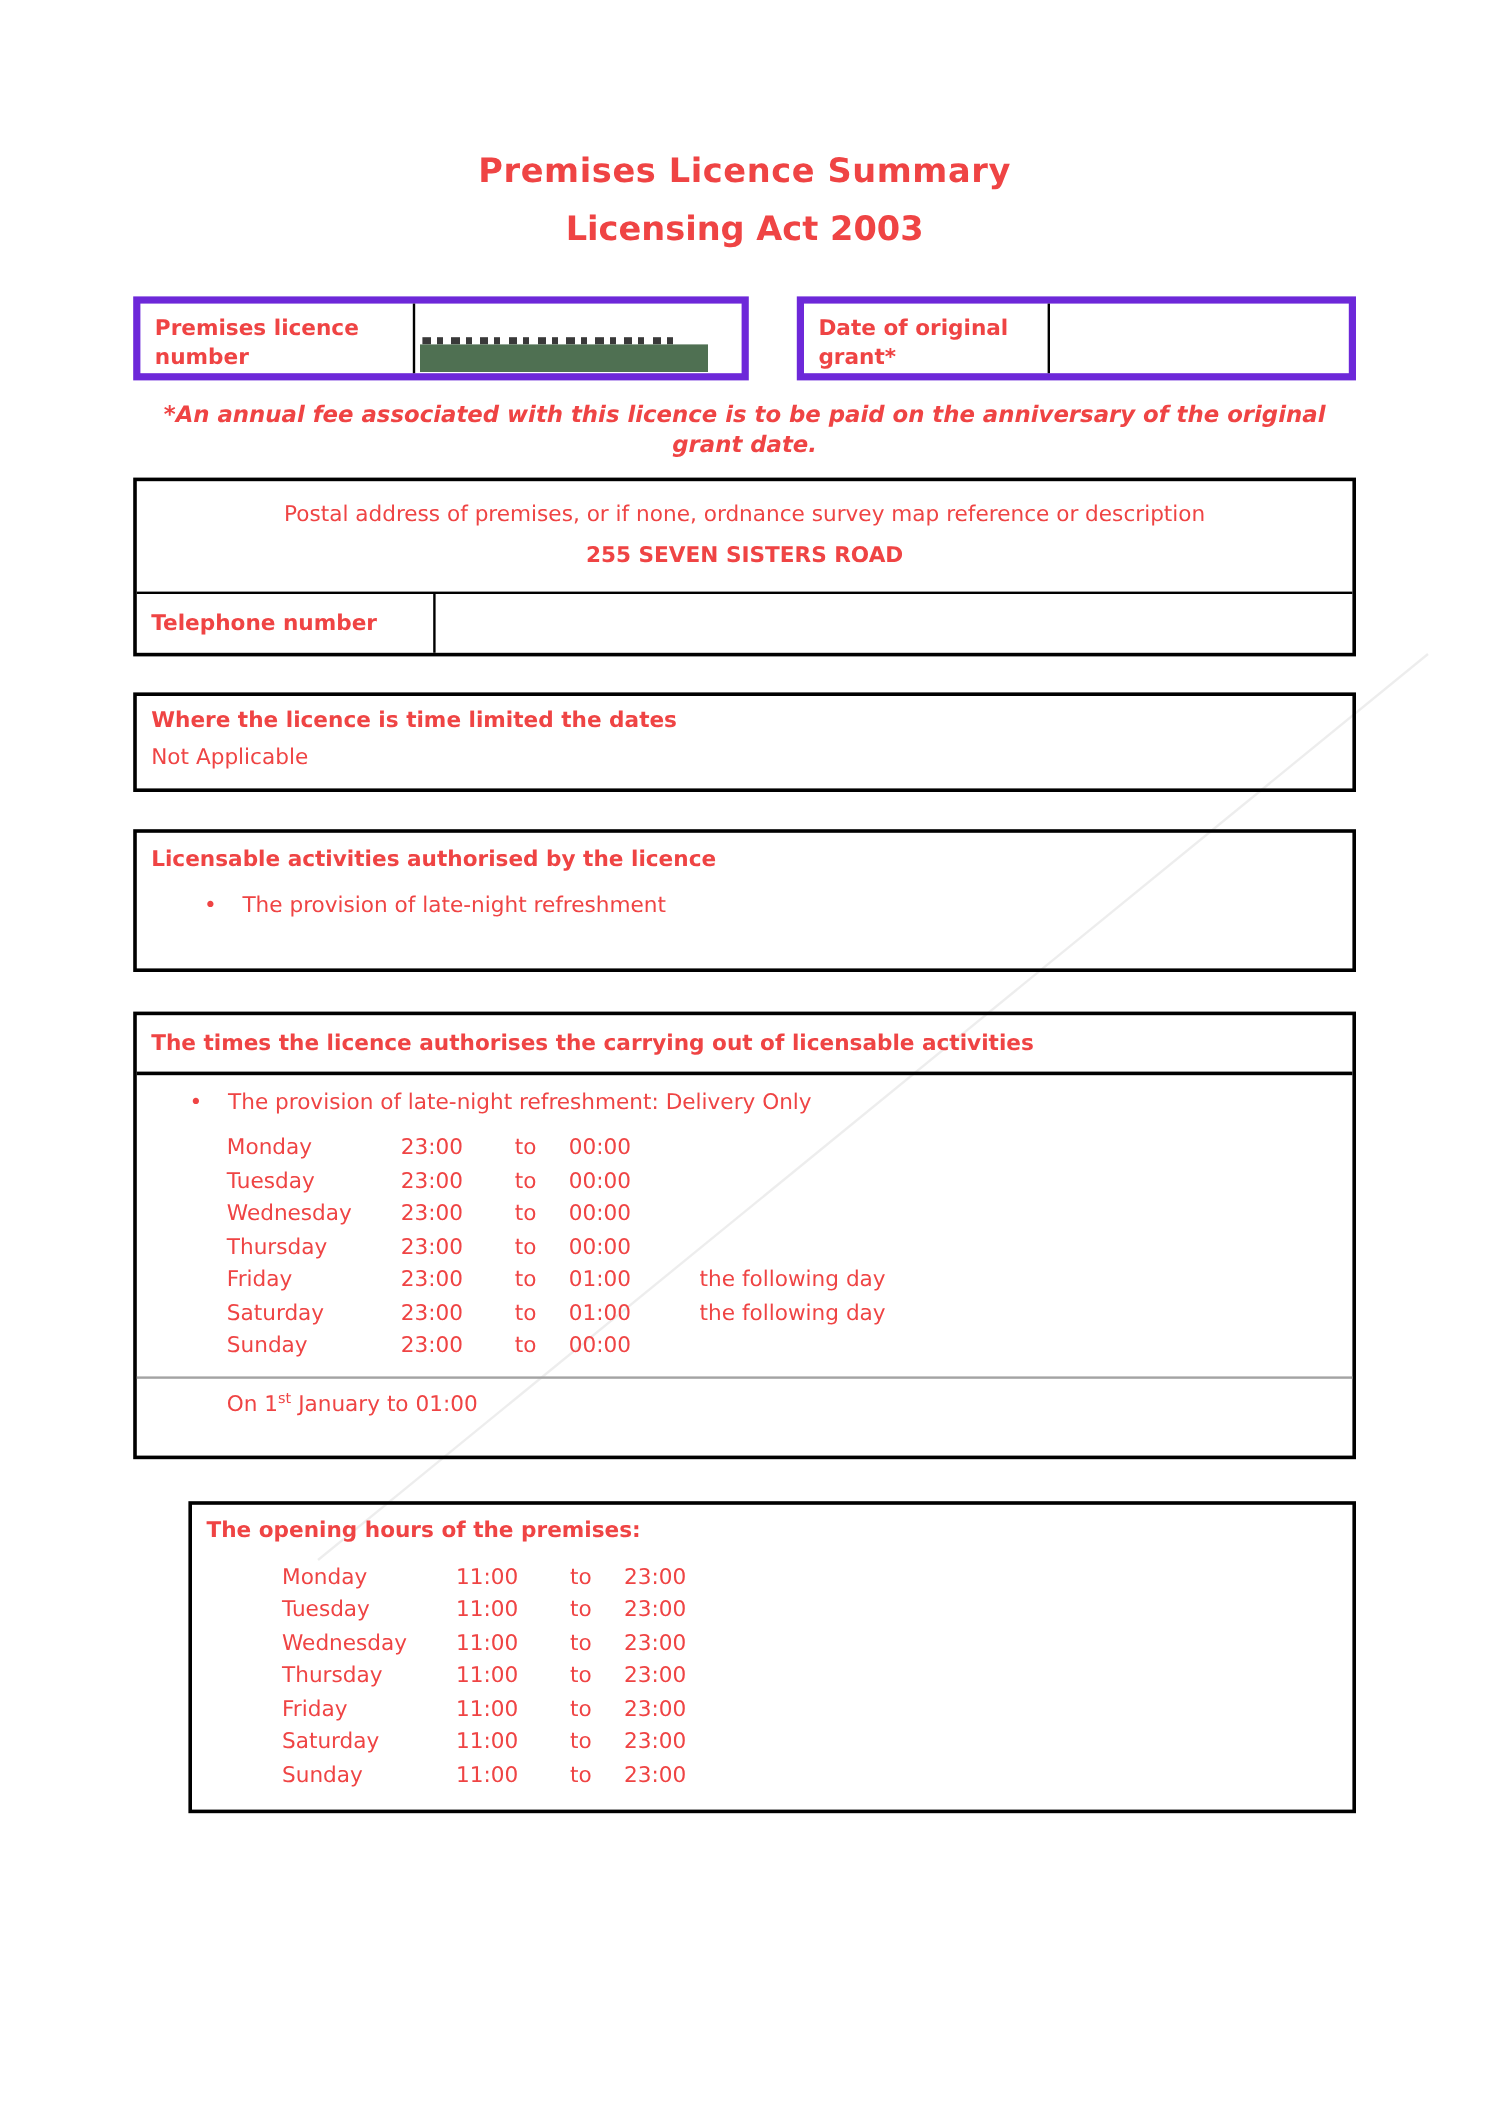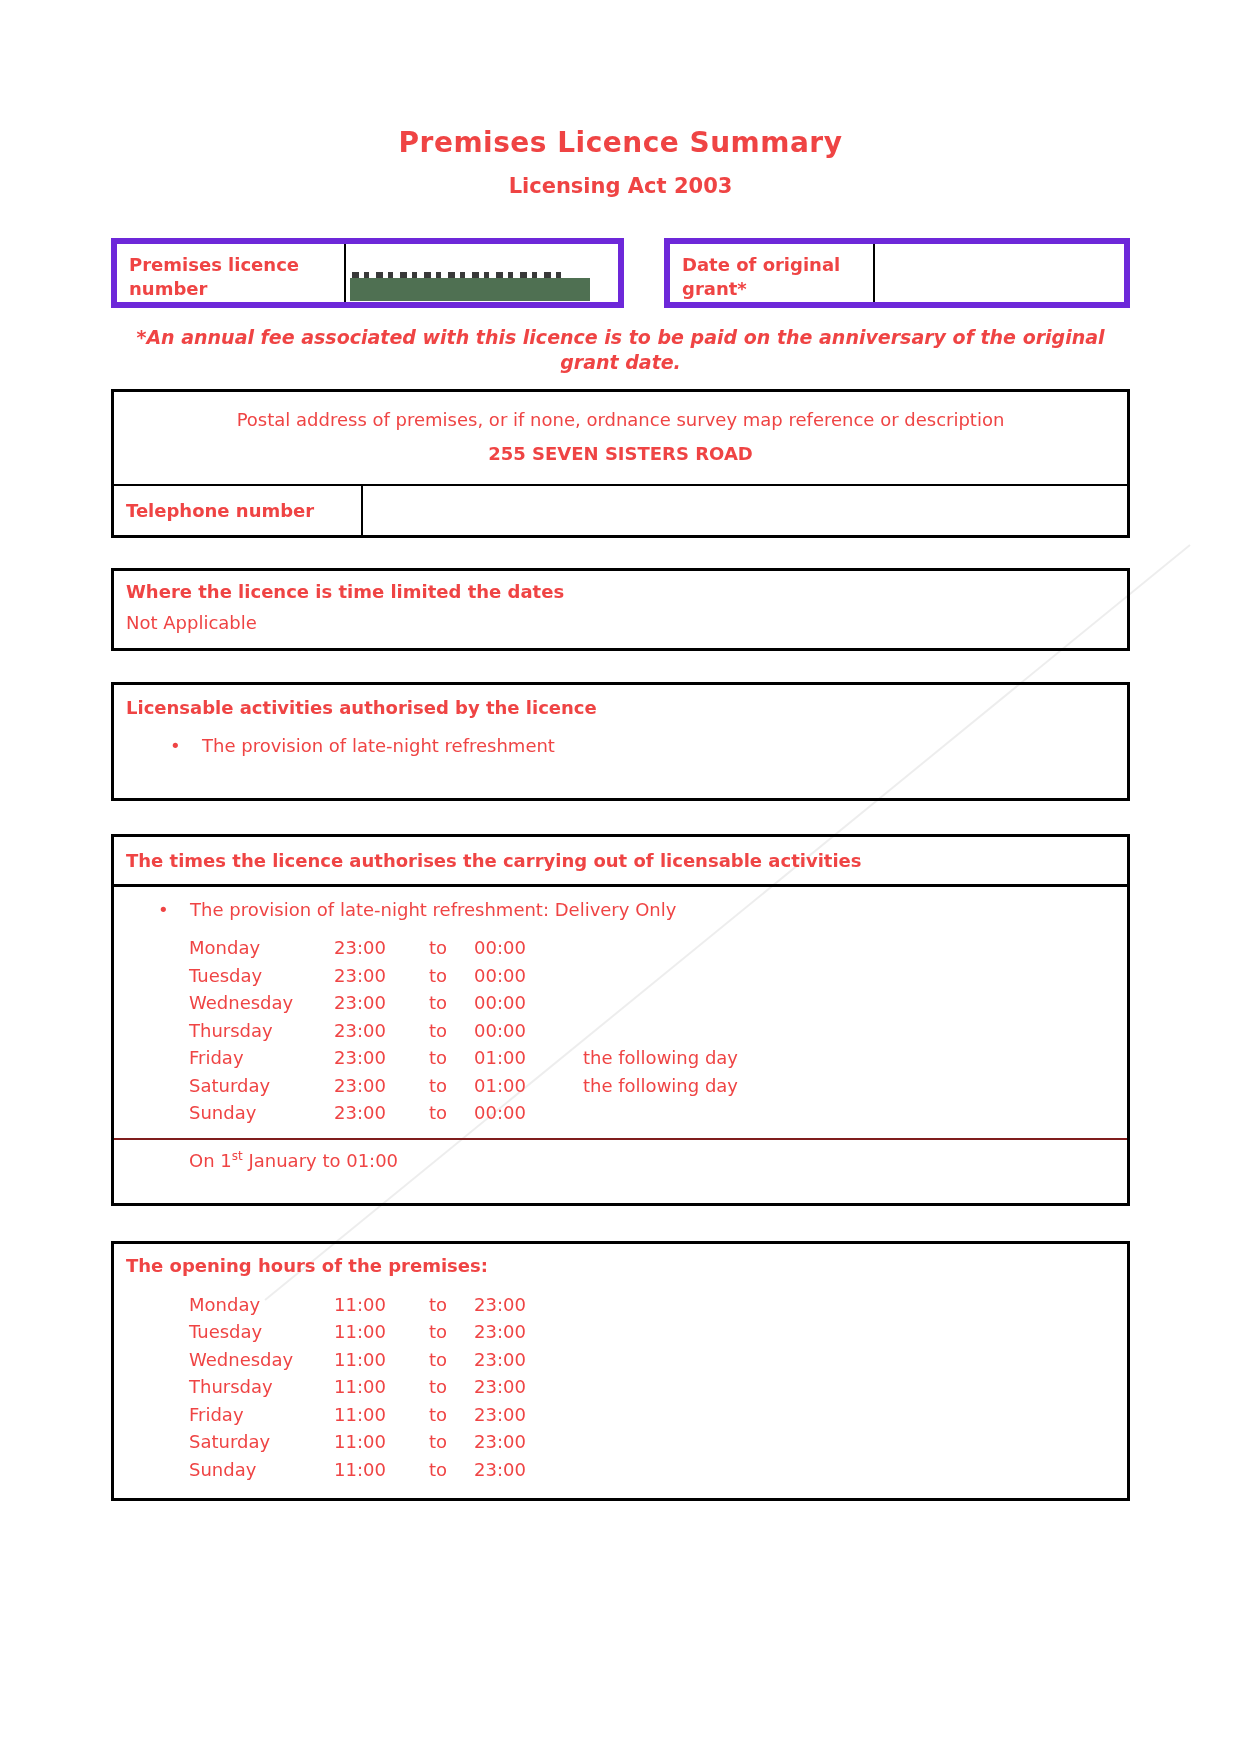--- a/index.html
+++ b/index.html
@@ -7,21 +7,21 @@
     position:relative;
     width:1241px;height:1754px;
     background:#ffffff;
     font-family:"DejaVu Sans","Liberation Sans",sans-serif;
     color:#ef4444;
     overflow:hidden;
   }
   .artifact-svg{position:absolute;left:0;top:0;pointer-events:none;}
   .content{position:absolute;left:111px;top:0;width:1019px;}
   .doc-title{margin-top:126px;text-align:center;font-size:28px;font-weight:bold;letter-spacing:.5px;}
-  .doc-subtitle{margin-top:15px;text-align:center;font-size:21px;font-weight:bold;}
+  .doc-subtitle{margin-top:15px;text-align:center;font-size:28px;font-weight:bold;}
   
   .header-tables{margin-top:40px;display:flex;justify-content:space-between;}
   .htable{border:6px solid #6d28d9;display:flex;height:70px;box-sizing:border-box;background:#fff;}
   .htable.left{width:513px;}
   .htable.right{width:466px;}
   .hcell{box-sizing:border-box;padding:9px 12px;font-size:18px;line-height:1.35;}
   .hcell.label{font-weight:bold;border-right:2px solid #000;}
   .htable.left .label{width:229px;}
   .htable.left .value{flex:1;position:relative;}
   .htable.right .label{width:205px;}
@@ -64,24 +64,24 @@
   .times-header{padding:12px 12px;border-bottom:3px solid #000;}
   .times-body{padding:12px 0 0;}
   .times-body .bullet-line{margin-top:0;}
   .sched{margin-top:14px;}
   .sched-row{display:flex;padding-left:75px;font-size:18px;line-height:27.5px;}
   .c-day{width:145px;}
   .c-start{width:95px;}
   .c-to{width:45px;}
   .c-end{width:95px;}
   .c-note{padding-left:14px;}
-  .times-exception{border-top:2px solid #7f1d1d;margin-top:11px;padding:9px 0 32px 75px;font-size:18px;}
+  .times-exception{border-top:2px solid #a3a3a3;margin-top:11px;padding:9px 0 32px 75px;font-size:18px;}
   .times-exception sup{font-size:12px;}
   
-  .open-box{margin-top:35px;padding:10px 0 15px;}
+  .open-box{margin-top:35px;padding:10px 0 15px;margin-left:46px;}
   .open-box .section-heading{padding:0 12px;}
   [data-interactable]{cursor:default;}
 </style>
 </head>
 <body>
 
 <div class="page" data-interactable="false">
   <svg class="artifact-svg" width="1241" height="1754" data-interactable="false">
     <line x1="1190" y1="545" x2="265" y2="1300" stroke="rgba(0,0,0,0.07)" stroke-width="2"></line>
   </svg>

